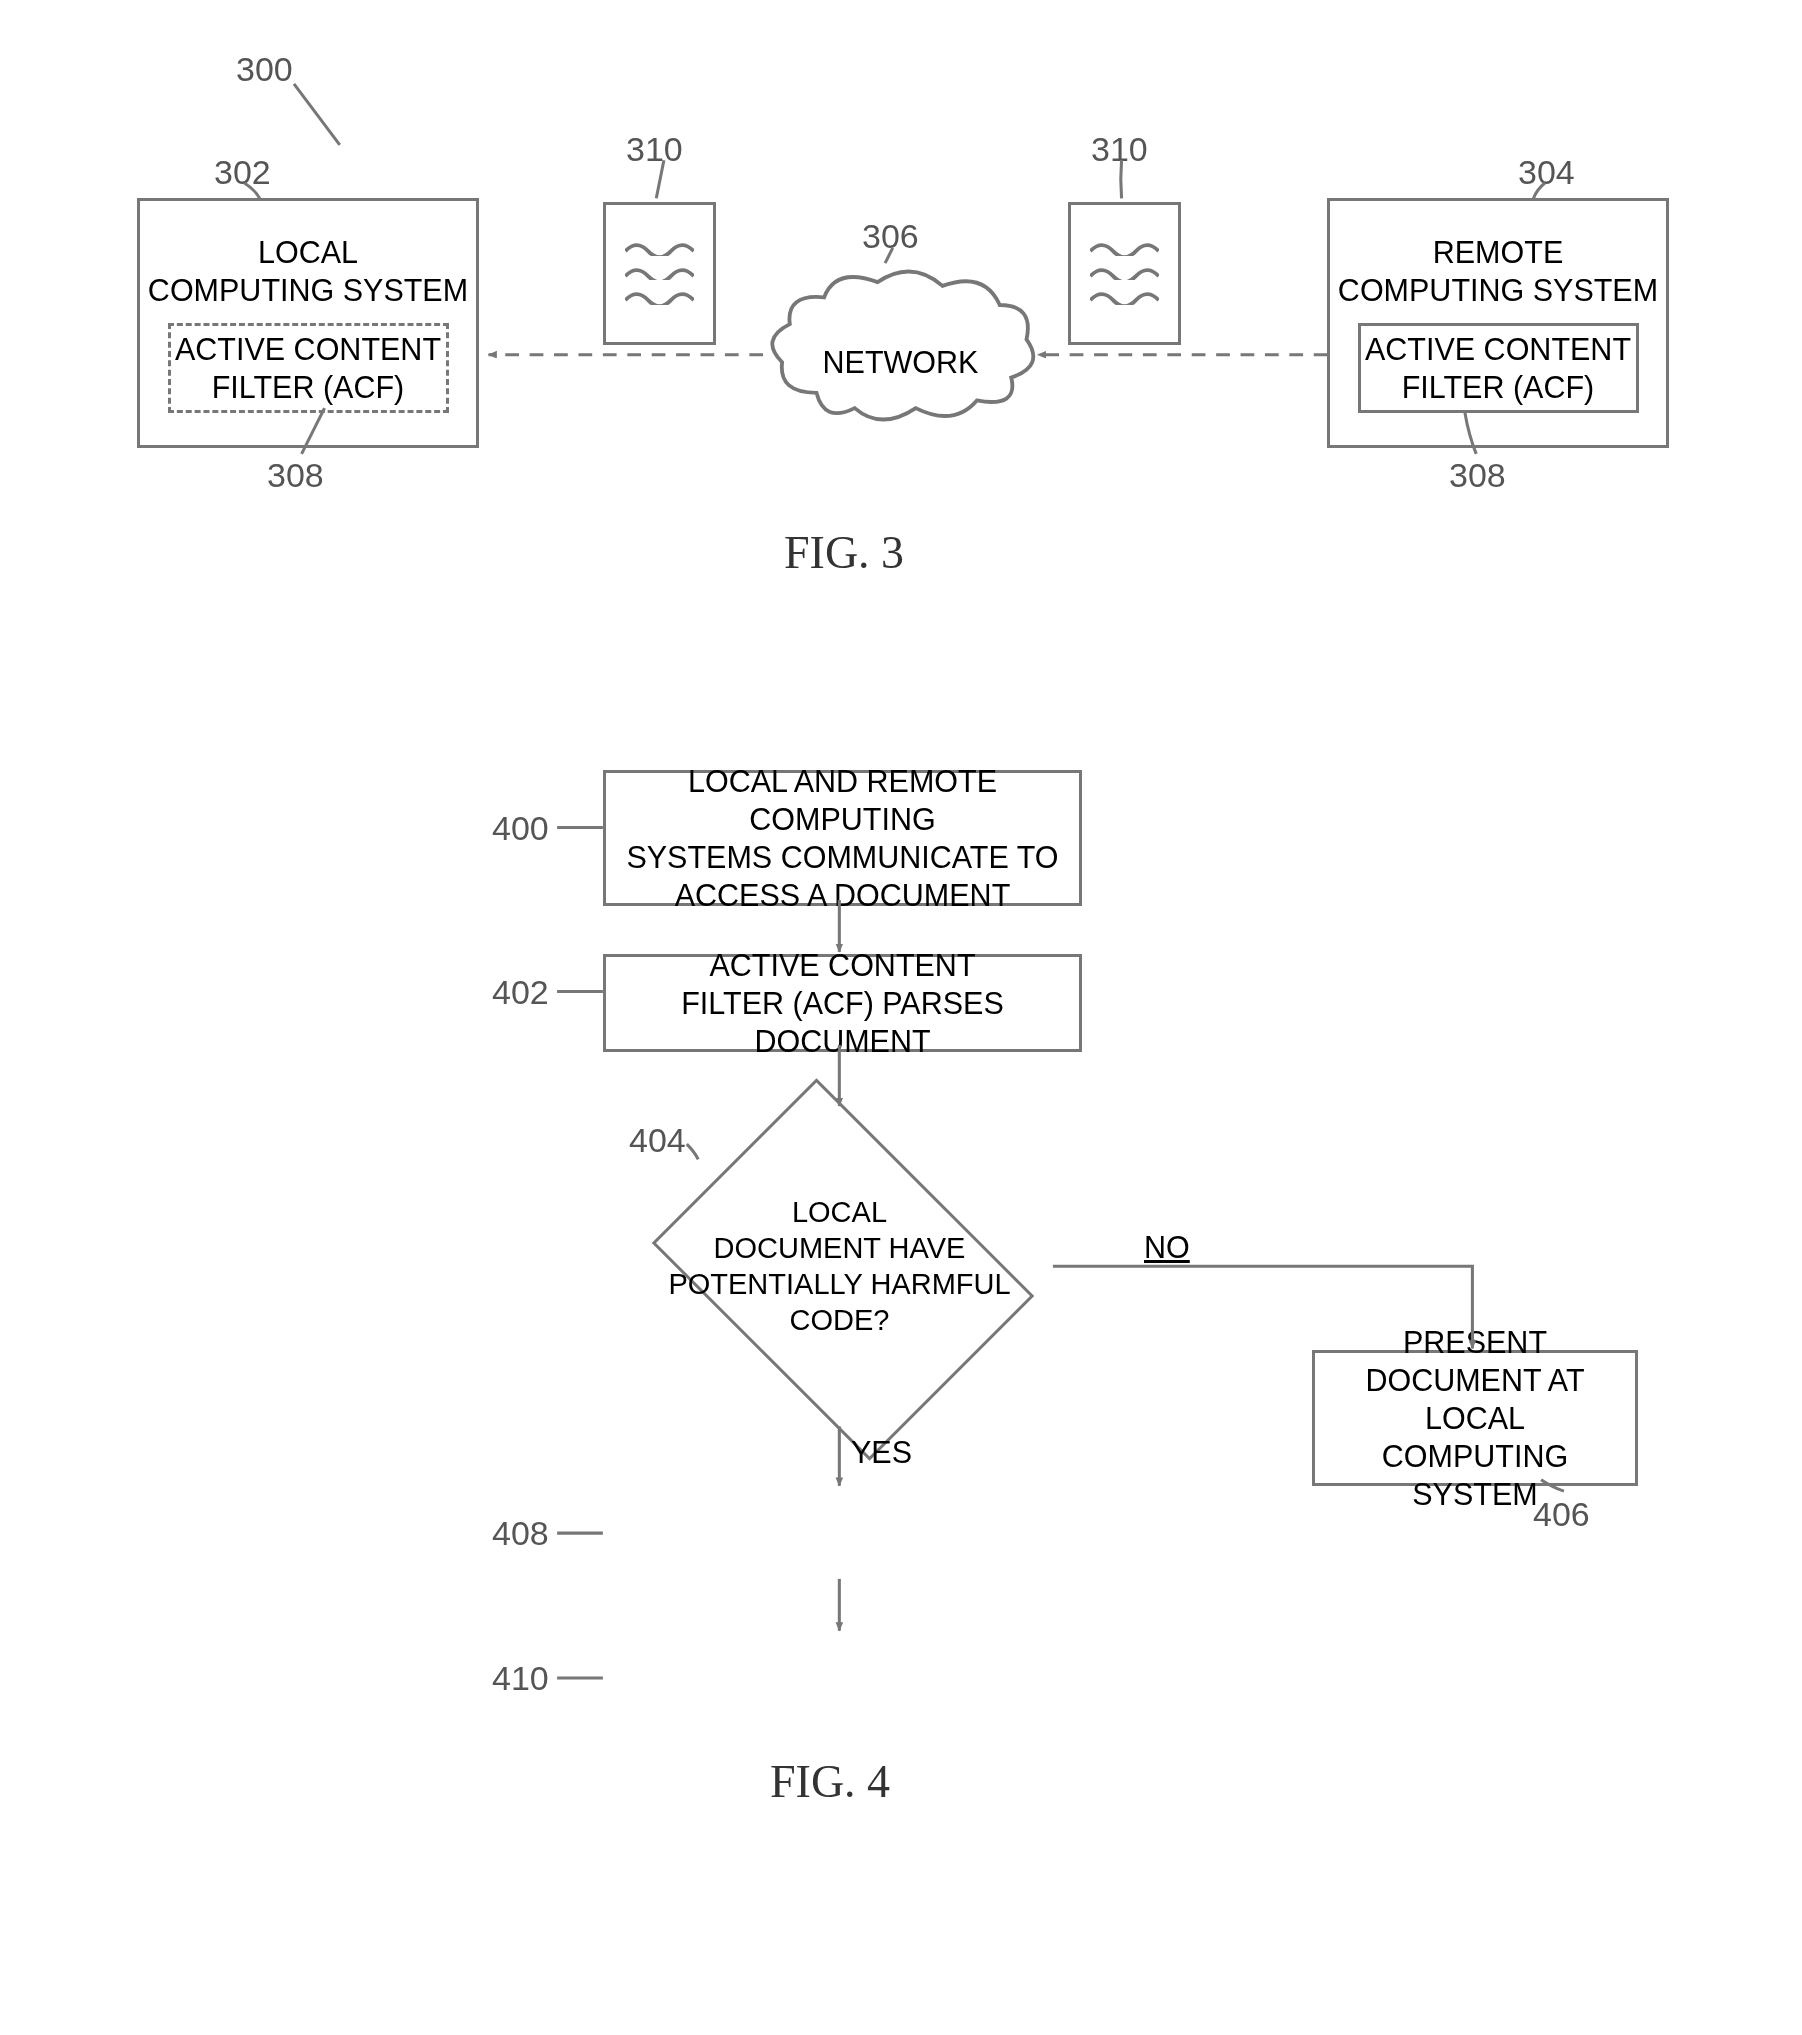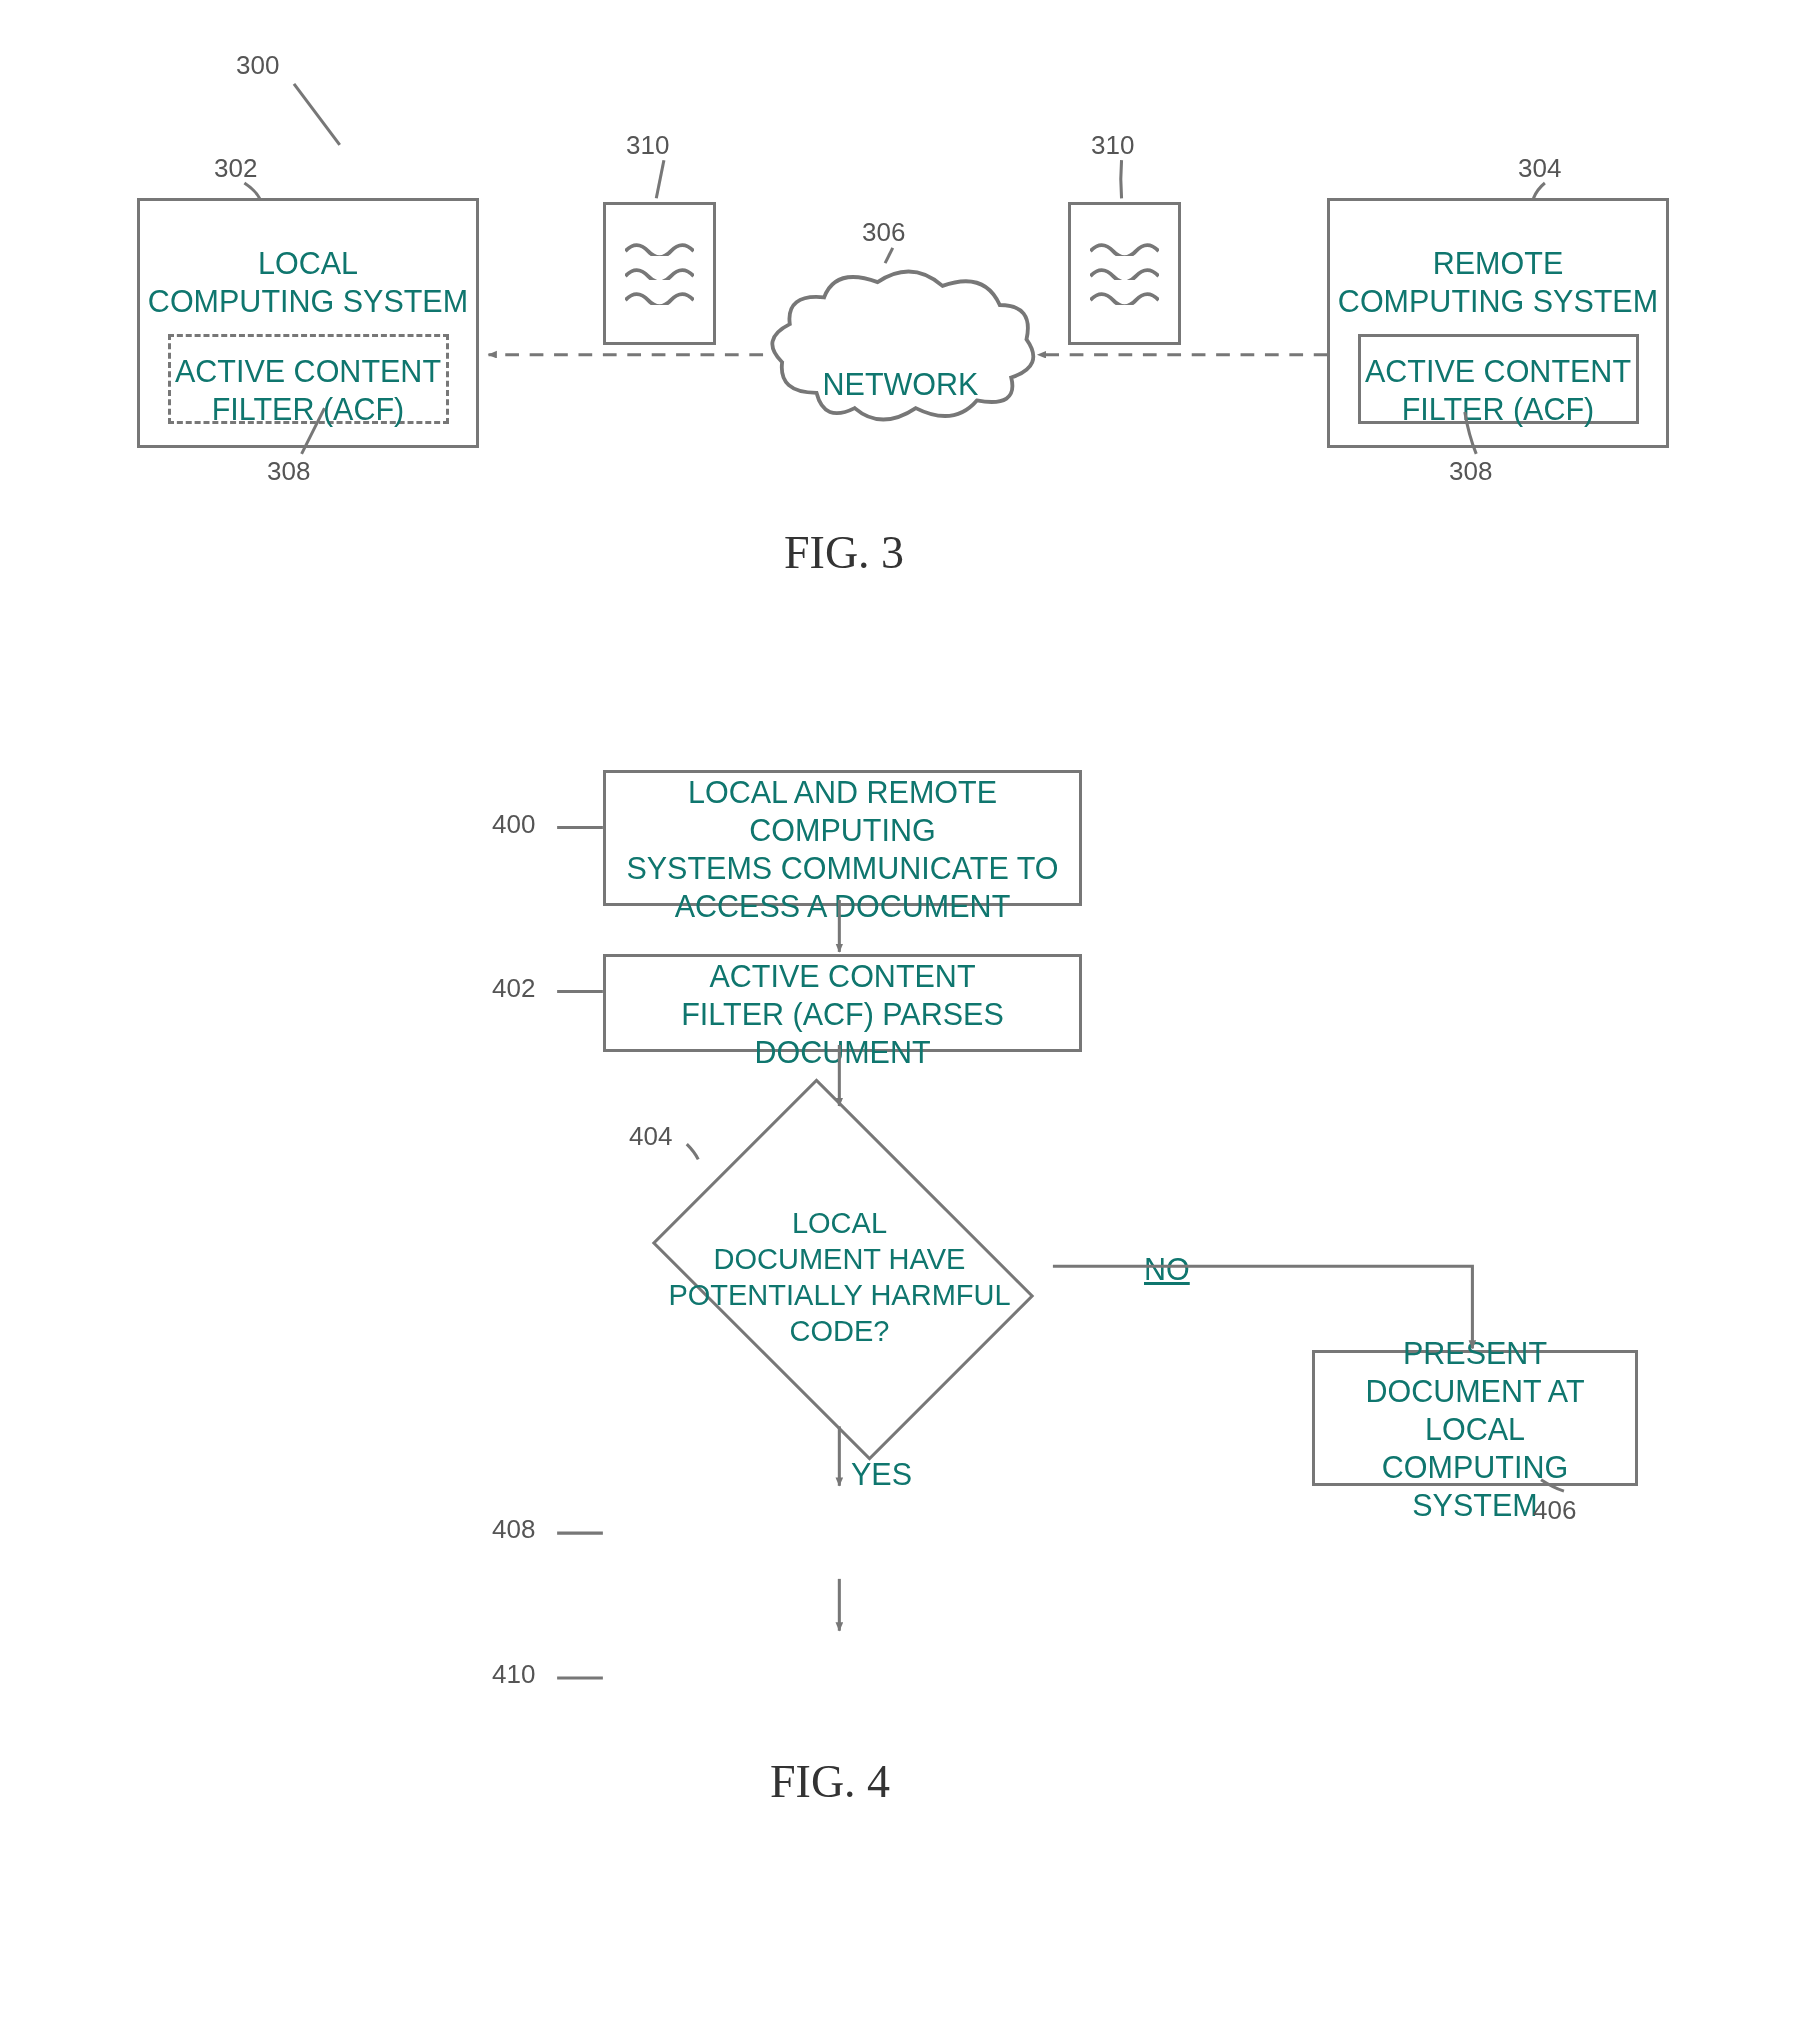--- a/index.html
+++ b/index.html
@@ -21,27 +21,26 @@
     text-align: center;
     display: flex;
     flex-direction: column;
     justify-content: center;
     align-items: center;
   }
   .box.dashed { border-style: dashed; }
   .label {
     font-size: 30.5px;
     line-height: 1.25;
-    color: #0f766e;
+    color: #000000;
     text-align: center;
     white-space: pre-line;
-    margin-top: 22px;
   }
   .ref {
-    font-size: 26px;
+    font-size: 34px;
     color: #555;
   }
   .fig-caption {
     font-family: "Times New Roman", Times, serif;
     font-size: 46px;
     color: #333;
   }
   svg.overlay {
     position: absolute;
     left: 0; top: 0;

